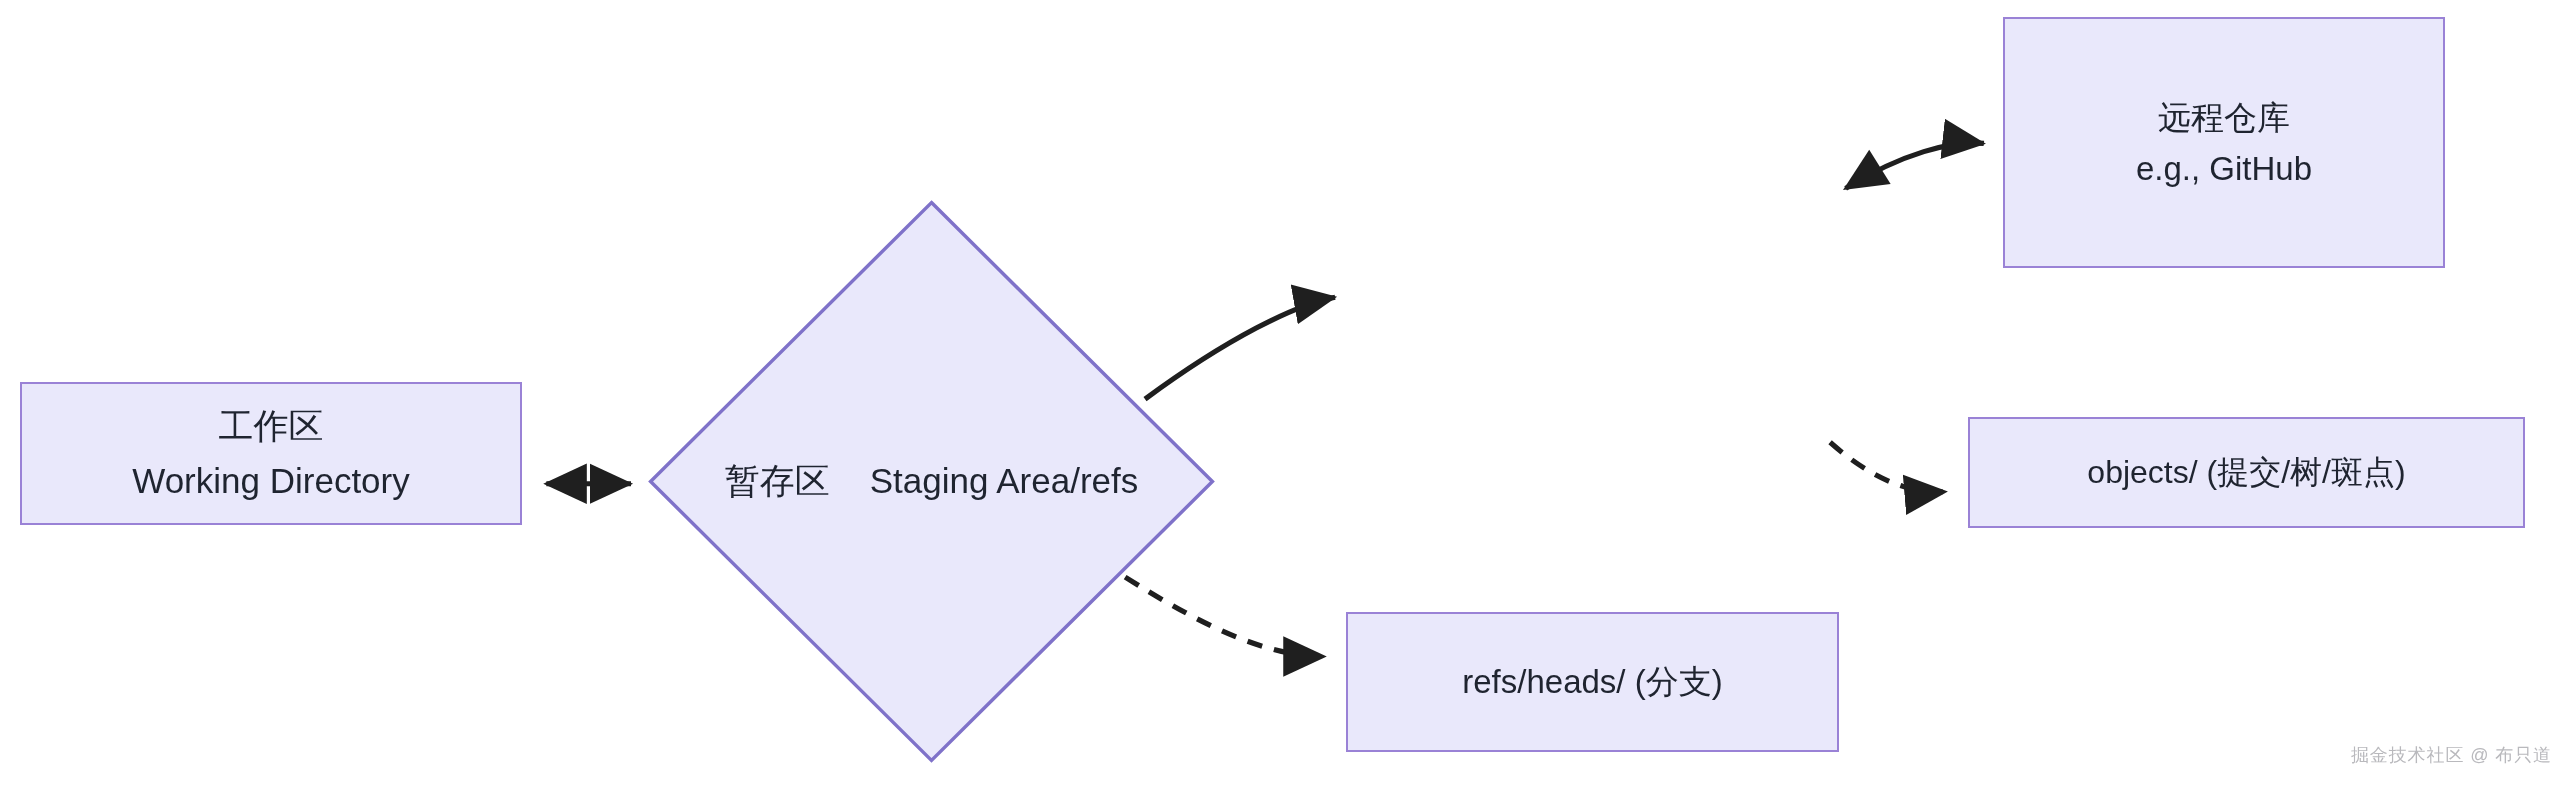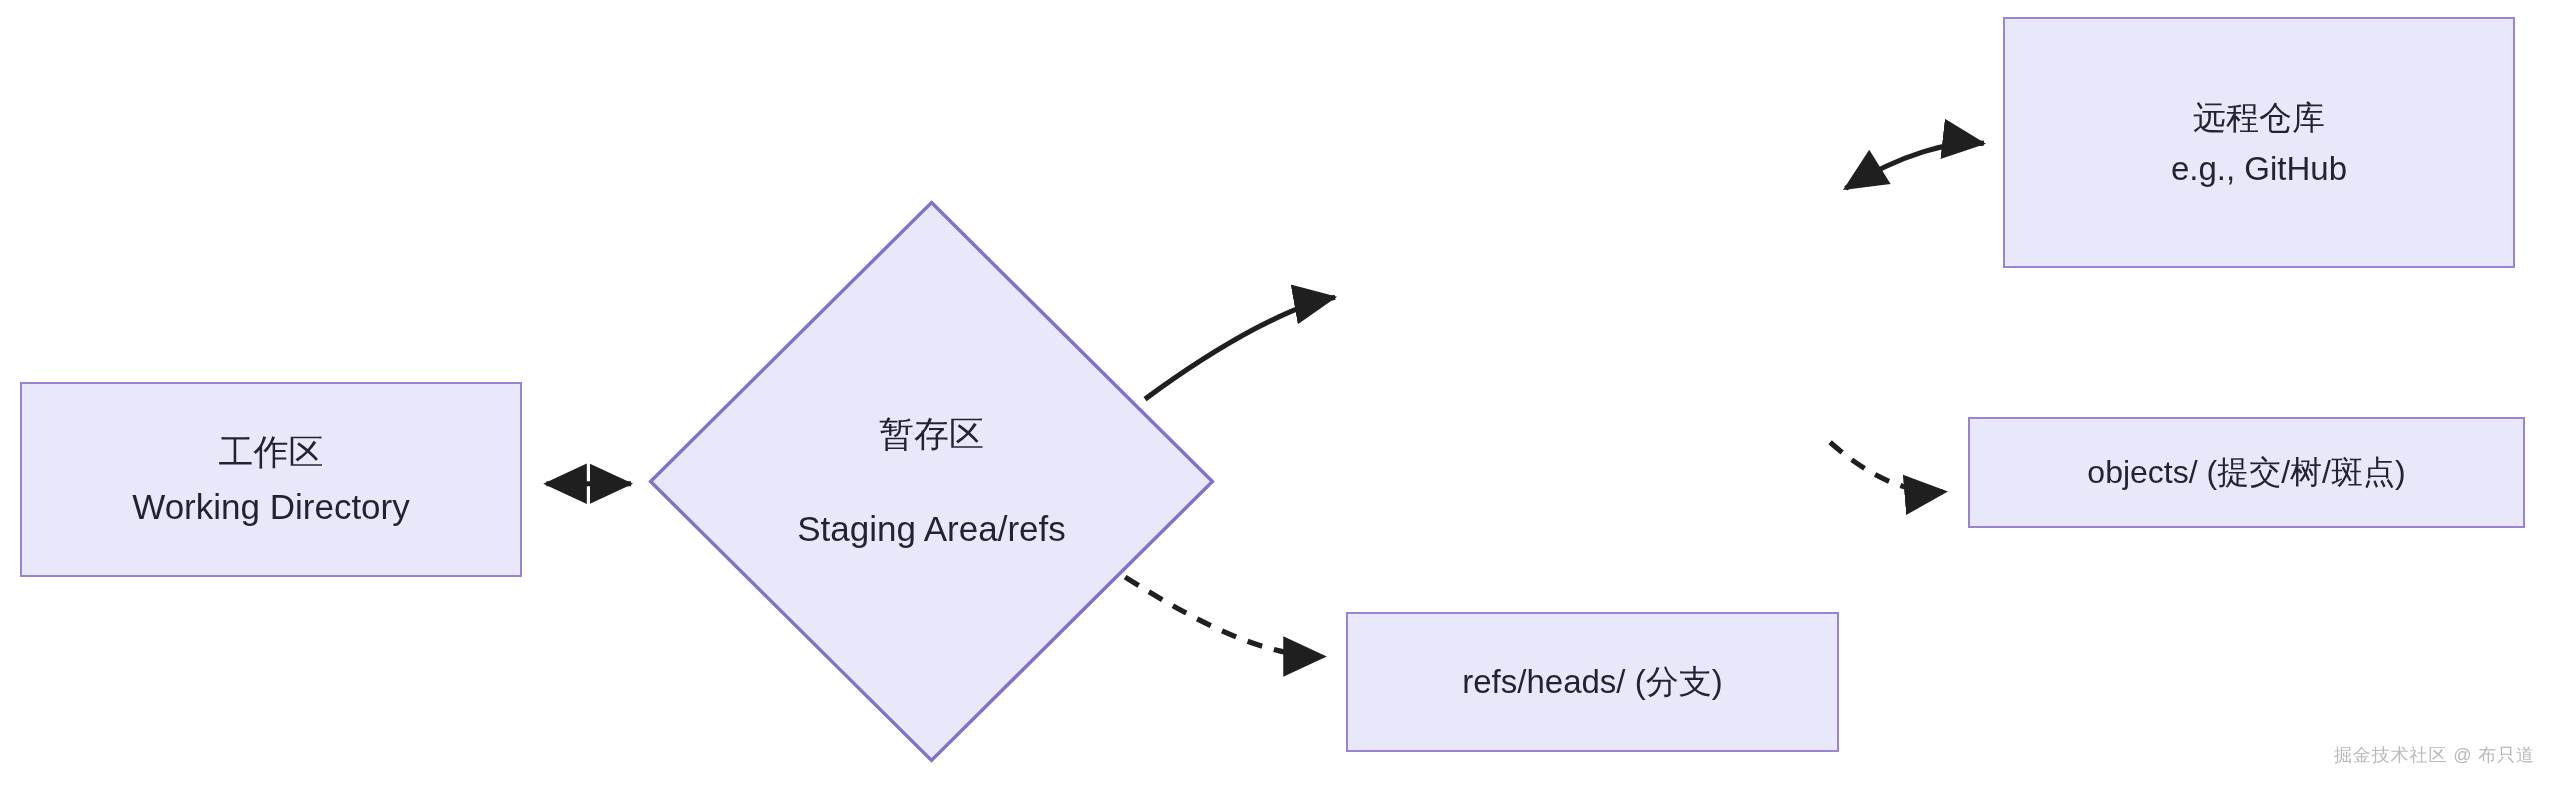--- a/index.html
+++ b/index.html
@@ -35,23 +35,23 @@
     text-align: center;
     color: #1f2430;
     background: #e9e8fb;
     border: 2.6px solid #9a82d6;
     line-height: 1.55;
   }
   .node .line {
     display: block;
     white-space: nowrap;
   }
-  .n-working  { left: 20px;   top: 382px; width: 502px;  height: 195px; font-size: 35px; }
+  .n-working  { left: 20px;   top: 382px; width: 502px;  height: 143px; font-size: 35px; }
   .n-local    { left: 1357px; top: 183px; width: 471px;  height: 256px; font-size: 33px; }
-  .n-remote   { left: 2003px; top: 17.3px;  width: 512px;  height: 251px; font-size: 33px; }
+  .n-remote   { left: 2003px; top: 17.3px;  width: 442px;  height: 251px; font-size: 33px; }
   .n-objects  { left: 1968px; top: 417px; width: 557px;  height: 111px; font-size: 32px; }
   .n-refs     { left: 1346px; top: 612px; width: 493px;  height: 140px; font-size: 33px; }
 
   .diamond-wrap {
     position: absolute;
     left: 648px;
     top: 200px;
     width: 567px;
     height: 563px;
   }
@@ -61,34 +61,34 @@
     width: 100%;
     height: 100%;
   }
   .diamond-label {
     position: absolute;
     left: 0;
     top: 0;
     width: 100%;
     height: 100%;
     display: flex;
-    flex-direction: column;
+    flex-direction: row;
     align-items: center;
     justify-content: center;
     text-align: center;
     color: #1f2430;
     font-size: 35px;
     line-height: 1.55;
     gap: 40px;
   }
   .diamond-label .line { display: block; white-space: nowrap; }
 
   .watermark {
     position: absolute;
-    right: 41px;
+    right: 24px;
     top: 743px;
     font-size: 18px;
     color: #b9b9bd;
     letter-spacing: 0.9px;
     white-space: nowrap;
   }
 </style>
 </head>
 <body>
 

